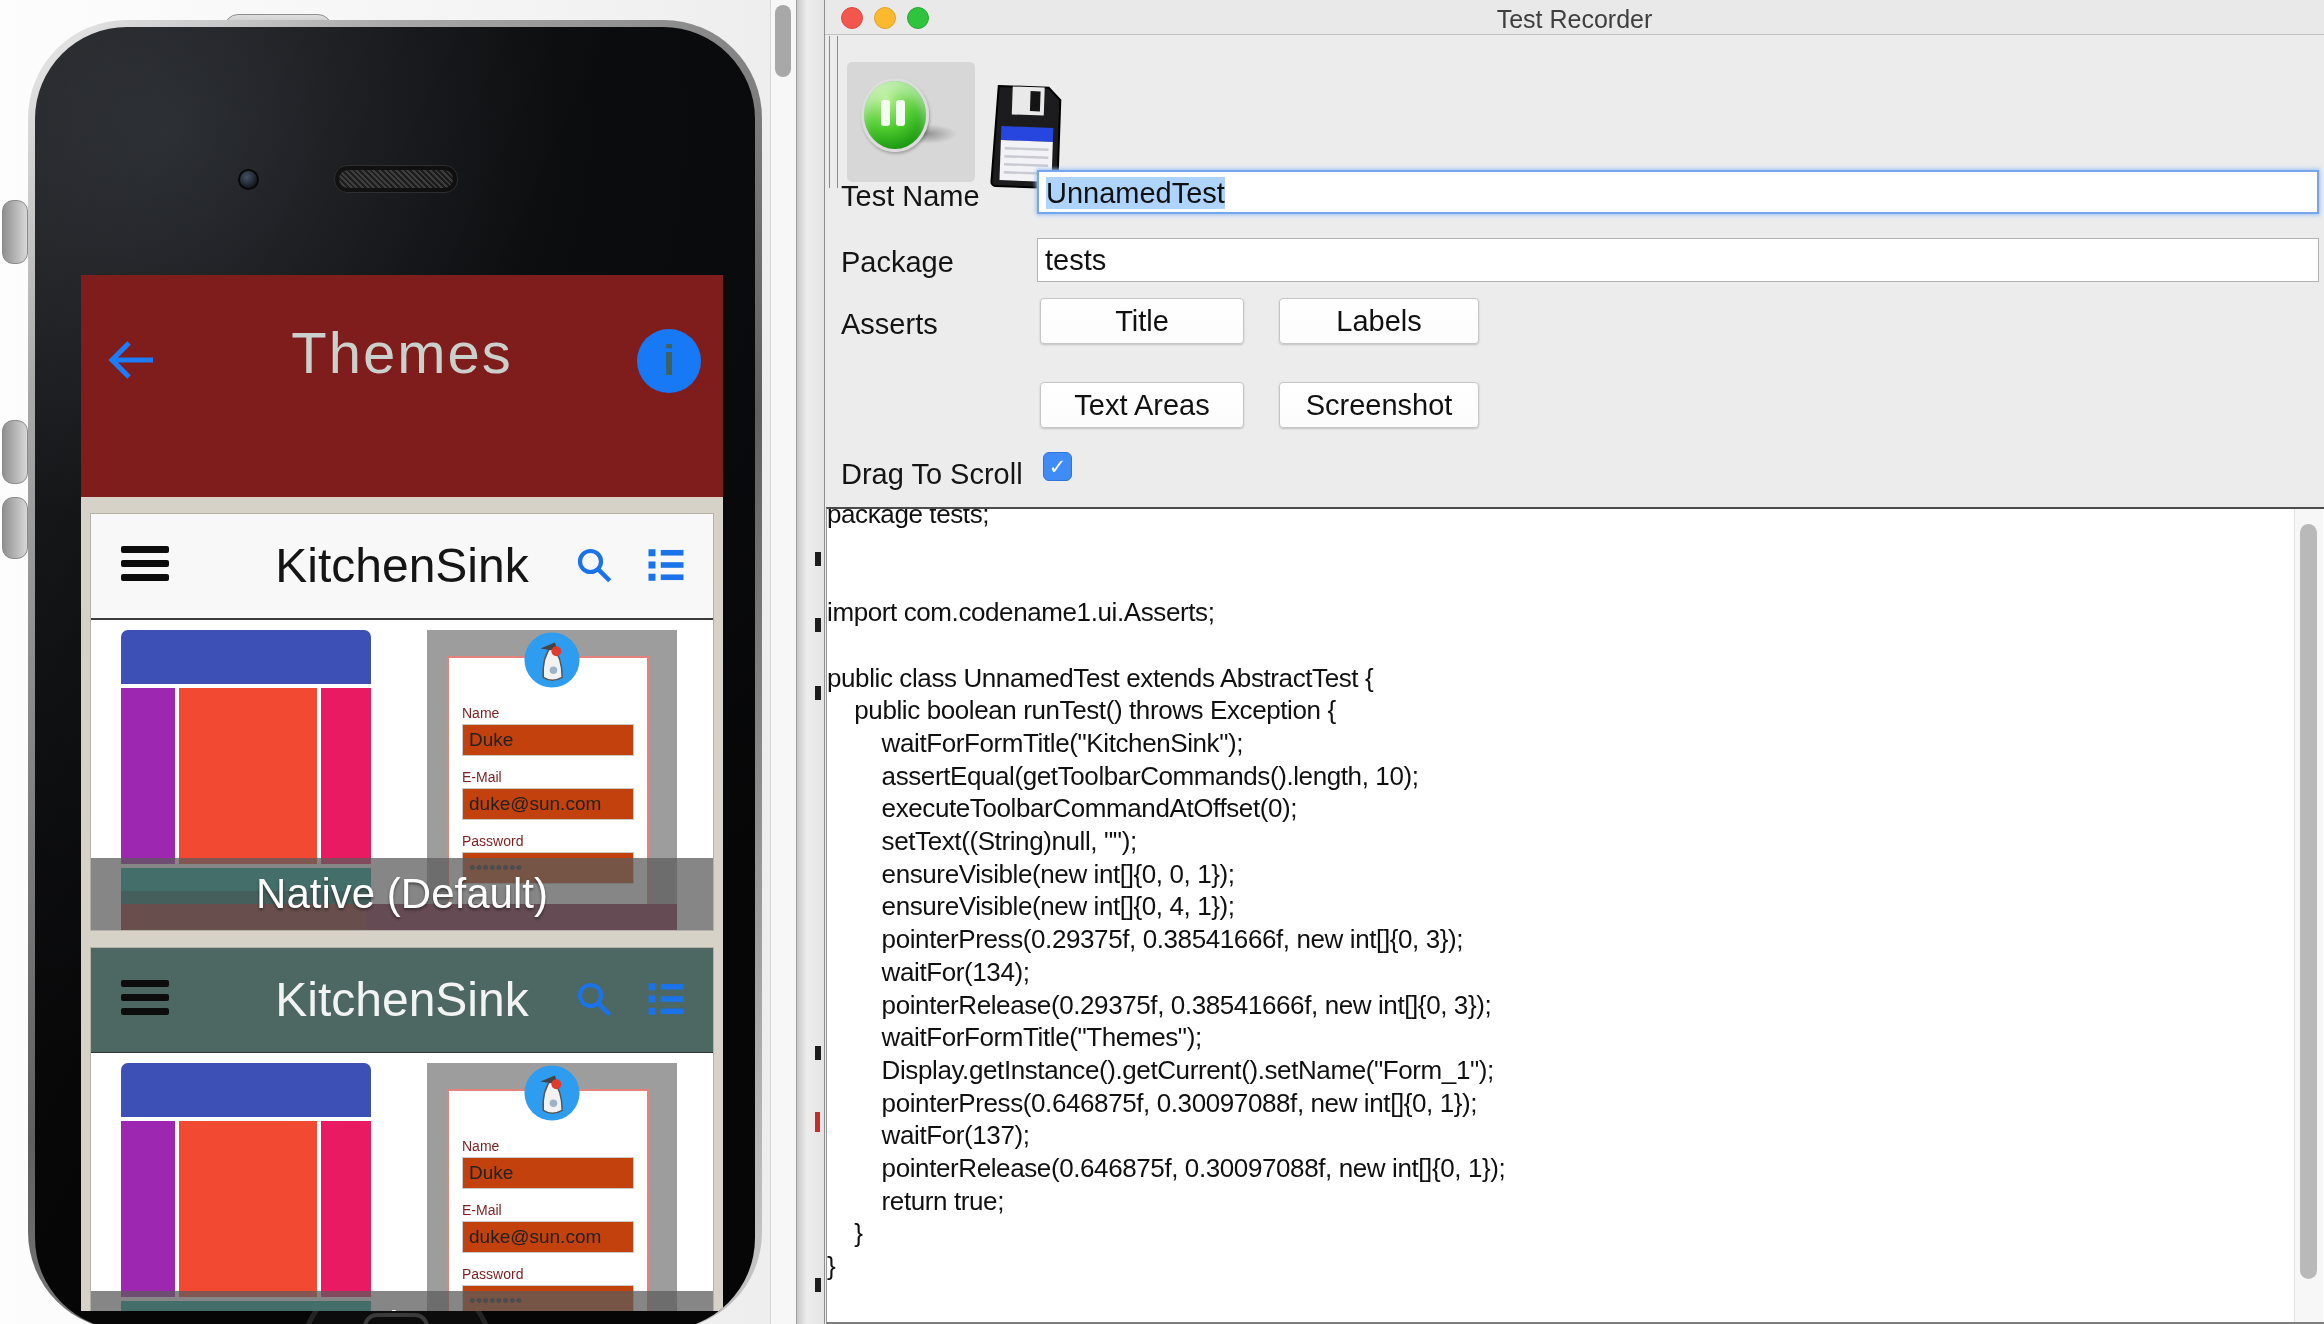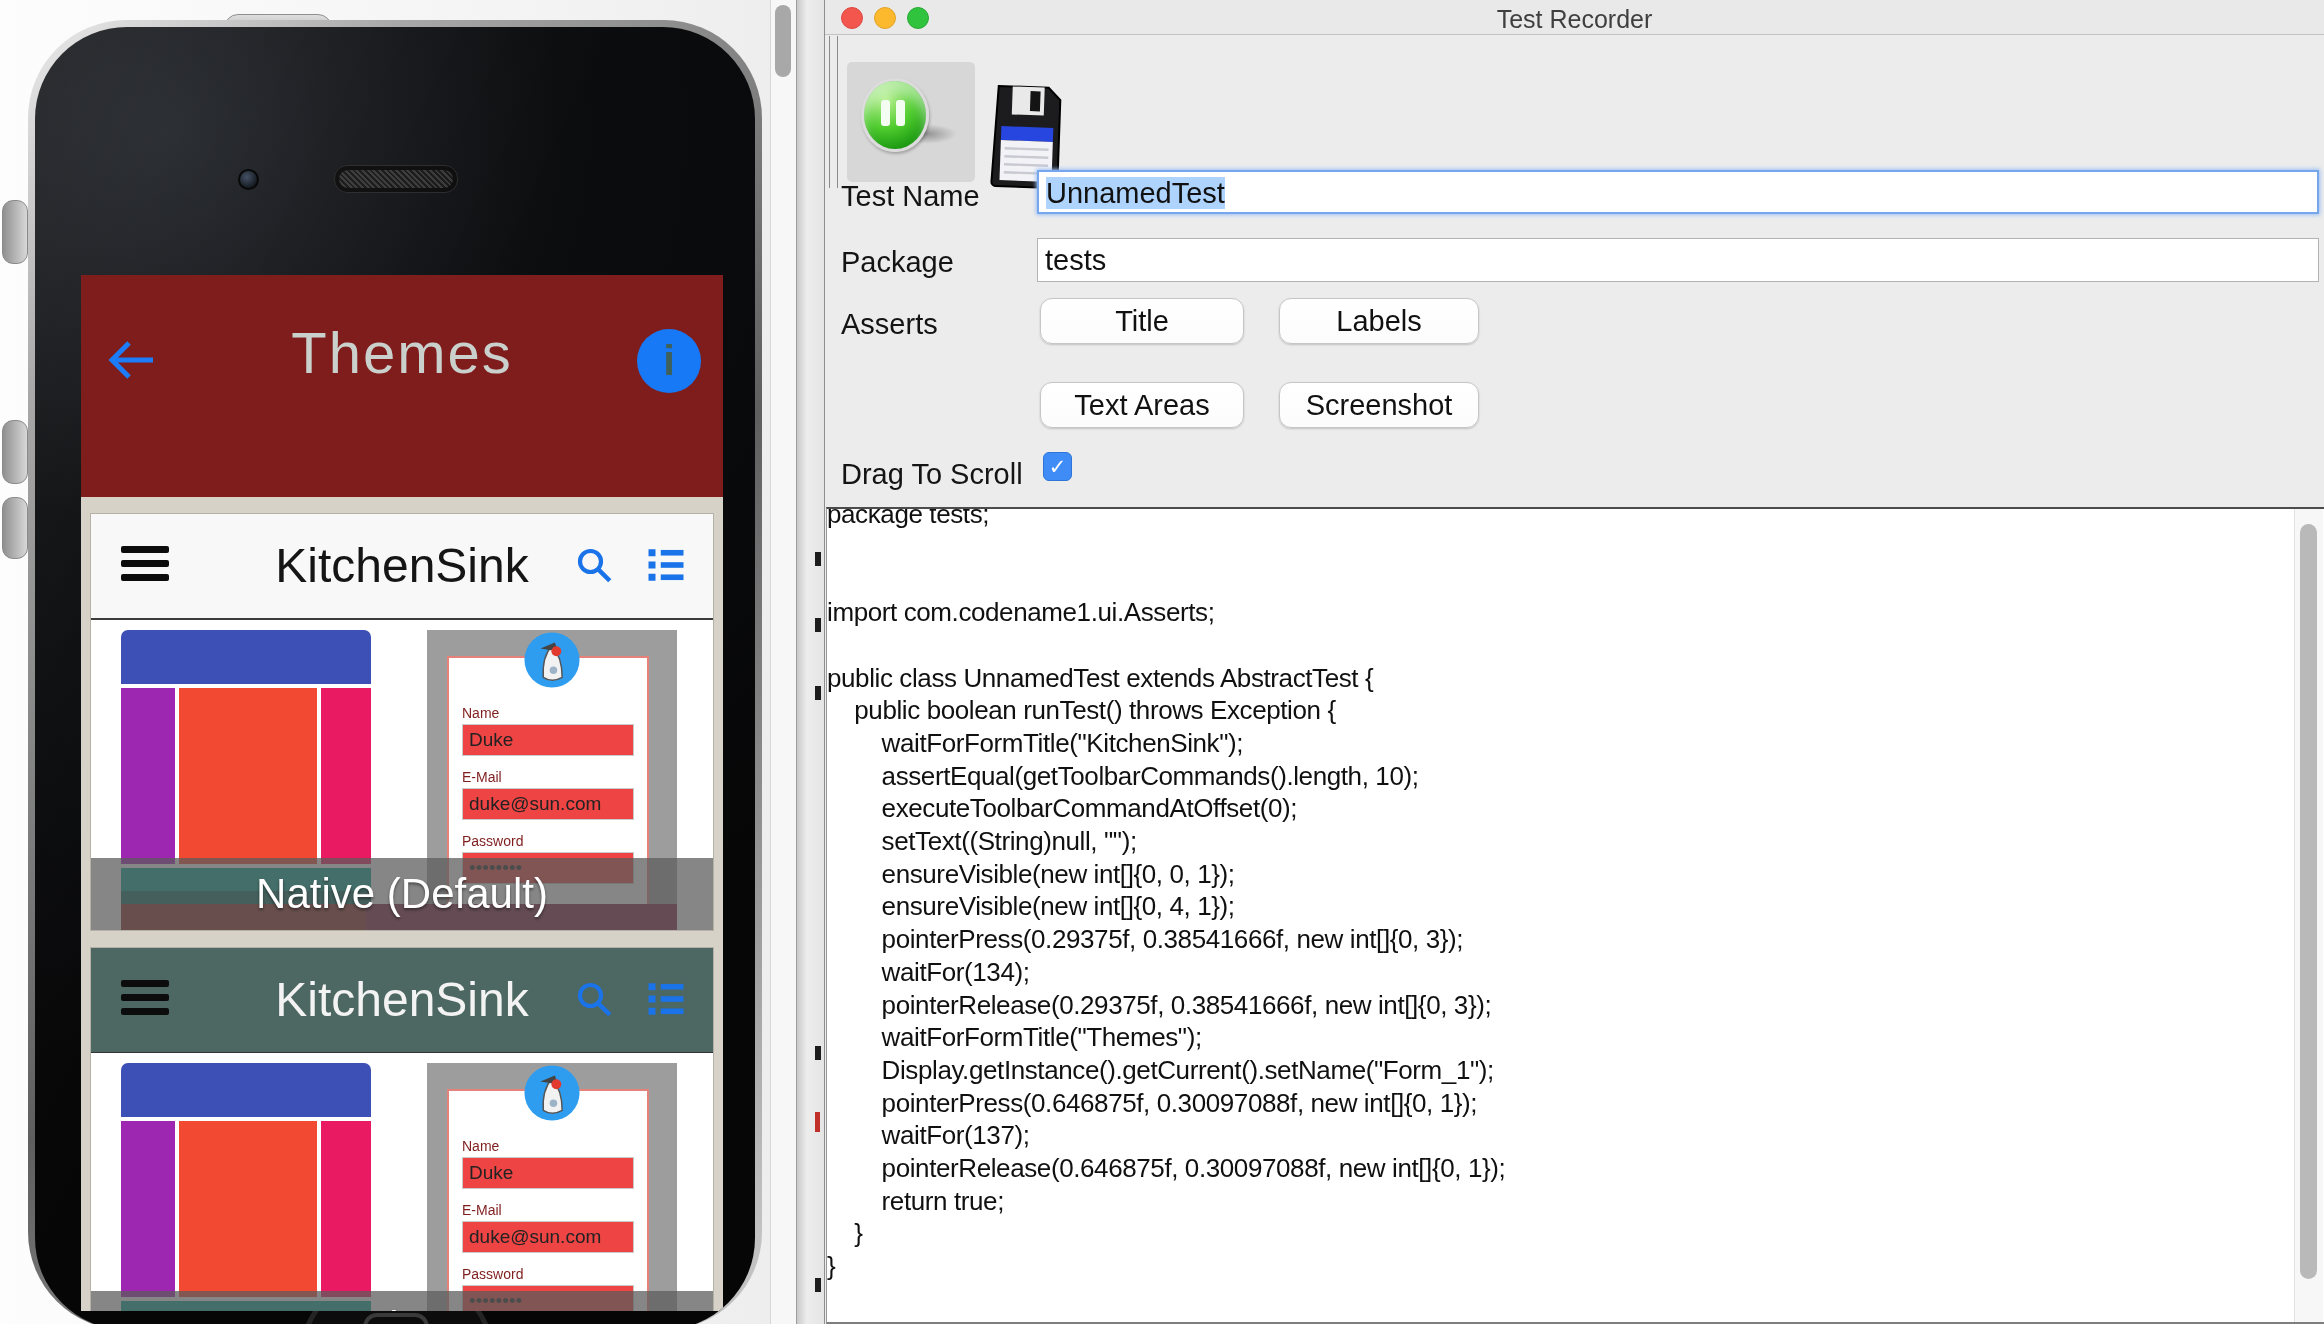--- a/index.html
+++ b/index.html
@@ -61,21 +61,21 @@
   .lt-red{position:absolute;left:58px;top:58px;width:138px;height:176px;background:#f24a32;}
   .lt-pink{position:absolute;left:200px;top:58px;width:50px;height:176px;background:#ea1a62;}
   .lt-teal{position:absolute;left:0;top:238px;width:250px;height:23px;background:#01a28e;}
   .lt-dteal{position:absolute;left:0;top:261px;width:250px;height:21px;background:#006a5f;}
   .rt{position:absolute;left:336px;top:10px;width:250px;height:282px;background:#9d9d9d;}
   .avatar{position:absolute;left:96px;top:1px;width:58px;height:58px;z-index:2;}
   .panel{position:absolute;left:20px;top:26px;width:202px;height:256px;background:#ffffff;
          border:2px solid #e5837b;padding-top:34px;box-sizing:border-box;}
   .flabel{font-size:14px;color:#7f1d1d;margin:13px 0 3px 13px;}
   .finput{margin:0 13px;height:30px;border:1px solid #c9c9c9;font-size:19px;color:#222;
-         line-height:30px;padding-left:6px;background:#ef4444;}
+         line-height:30px;padding-left:6px;background:#c2410c;}
   .maroon{position:absolute;left:30px;top:284px;width:556px;height:26px;z-index:1;
          background:linear-gradient(90deg,#8a2c23 0%,#8a2c23 44%,#801f3f 44%);}
   .caption{position:absolute;left:0;top:238px;width:100%;height:72px;background:rgba(92,92,92,0.74);z-index:3;
          color:#ffffff;font-size:42px;text-align:center;line-height:72px;text-shadow:0 2px 3px rgba(0,0,0,0.45);}
 
   
   .sliver{position:absolute;left:796px;top:0;width:28px;height:1324px;
           background:linear-gradient(90deg,#c9c9c9,#ededed 35%,#e4e4e4);border-left:1px solid #9c9c9c;}
   .frag{position:absolute;left:18px;width:6px;height:14px;background:#1c1c1c;}
   .frag.red{background:#c03028;width:5px;height:20px;}
@@ -101,21 +101,21 @@
   .pause-ball i{position:absolute;top:19px;width:9px;height:26px;border-radius:3px;background:#f4fdf2;}
   .pause-ball i.l{left:17px;} .pause-ball i.r{left:32px;}
   .floppy{position:absolute;left:164px;top:82px;width:76px;height:110px;}
 
   .flabel-row{position:absolute;left:16px;font-size:29px;color:#141414;}
   .tfield{position:absolute;left:212px;width:1282px;height:44px;background:#ffffff;border:1px solid #b3b3b3;
           box-sizing:border-box;font-size:29px;color:#111;line-height:42px;padding-left:7px;}
   .tfield.focused{border:2px solid #76a6ee;box-shadow:0 0 4px 1px #9cc0f2;}
   .sel{background:#aed3fc;}
   .abtn{position:absolute;height:46px;background:linear-gradient(#ffffff,#fcfcfc);border:1px solid #c6c6c6;
-        border-radius:12px;box-shadow:0 1px 2px rgba(0,0,0,0.18);font-size:29px;color:#111;
+        border-radius:4px;box-shadow:0 1px 2px rgba(0,0,0,0.18);font-size:29px;color:#111;
         text-align:center;line-height:44px;box-sizing:border-box;}
   .checkbox{position:absolute;left:218px;top:452px;width:29px;height:29px;border-radius:6px;background:#3f8cf7;
         border:1px solid #2f74d8;box-sizing:border-box;color:#fff;font-size:21px;text-align:center;line-height:27px;}
 
   .code-pane{position:absolute;left:1px;top:507px;width:1499px;height:817px;background:#ffffff;
         border-top:2px solid #4c4c4c;border-left:1px solid #999;border-bottom:2px solid #7e7e7e;
         box-sizing:border-box;overflow:hidden;}
   #code-lines{margin-top:-11px;}
   .code-line{white-space:pre;font-size:26px;line-height:32.7px;color:#101010;letter-spacing:-0.4px;
         font-family:"Liberation Sans",sans-serif;}

